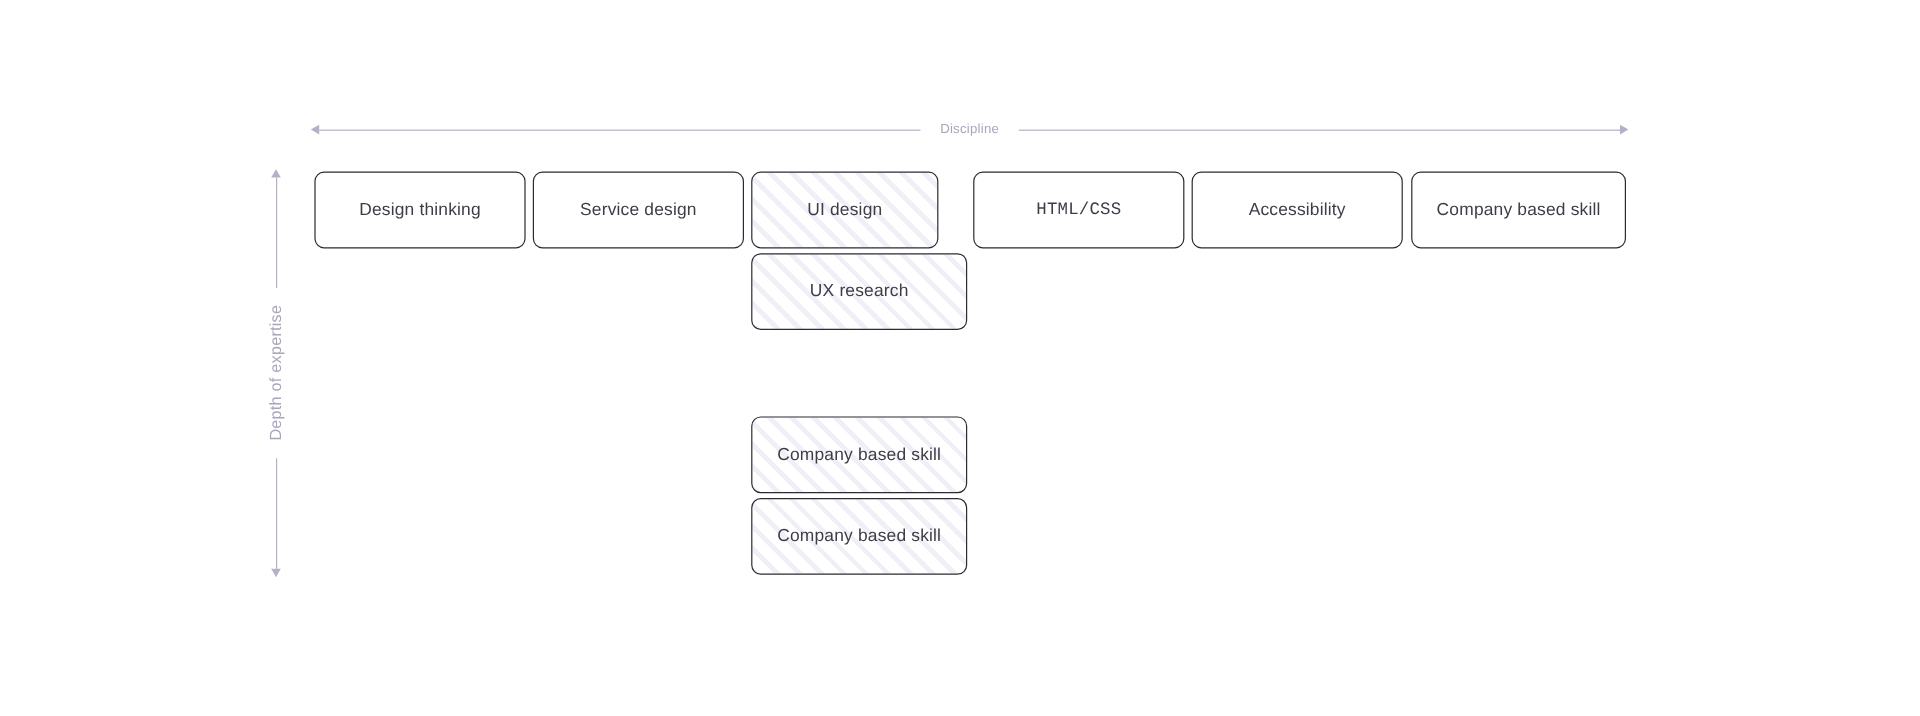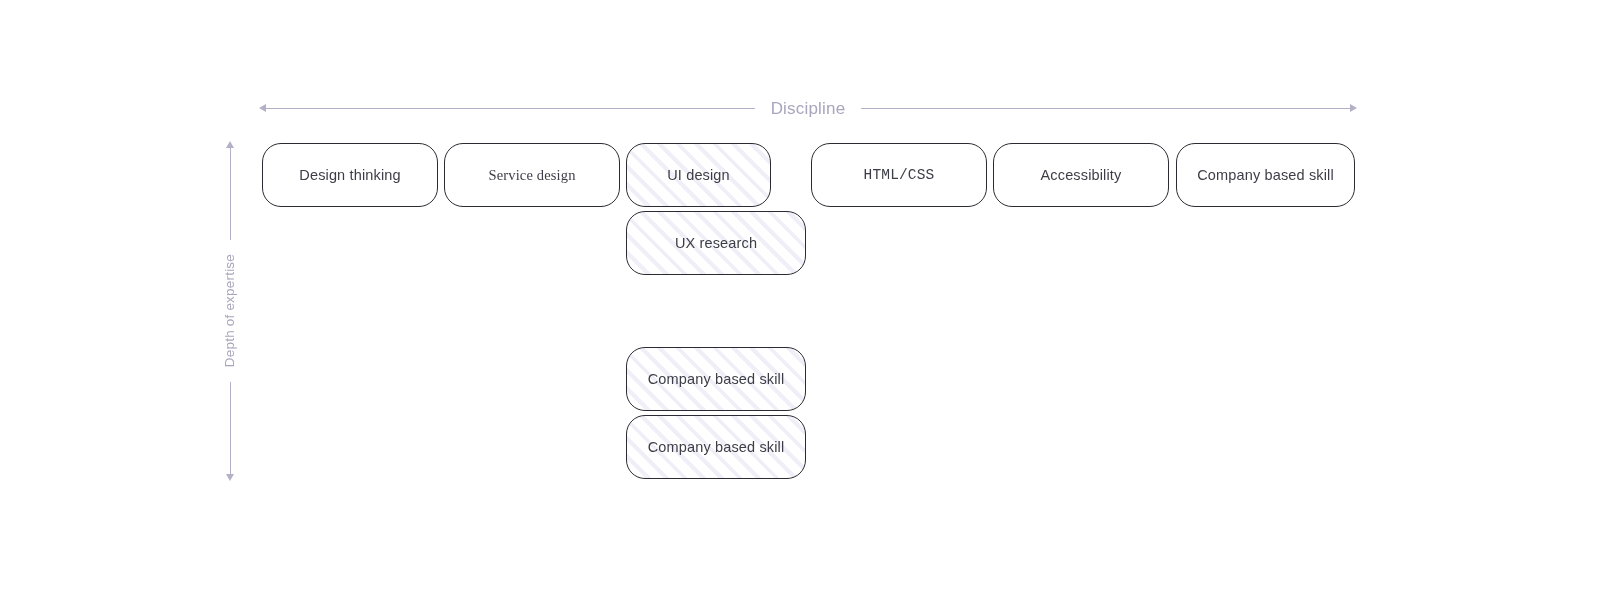--- a/index.html
+++ b/index.html
@@ -33,21 +33,21 @@
     gap: 0;
   }
   .h-axis .line {
     flex: 1 1 auto;
     height: 1px;
     background: #b4b0c8;
   }
   .h-axis .axis-label {
     flex: 0 0 auto;
     padding: 0 16px;
-    font-size: 17px;
+    font-size: 11px;
     color: #a9a5bd;
     letter-spacing: 0.2px;
     white-space: nowrap;
     line-height: 1;
   }
   .arrow-left, .arrow-right {
     flex: 0 0 auto;
     width: 0;
     height: 0;
     border-top: 4px solid transparent;
@@ -91,21 +91,21 @@
     border-right: 4px solid transparent;
   }
   .arrow-up   { border-bottom: 7px solid #b4b0c8; }
   .arrow-down { border-top: 7px solid #b4b0c8; }
 
   
   .skill-box {
     position: absolute;
     box-sizing: border-box;
     border: 1.2px solid #2b2b33;
-    border-radius: 19px;
+    border-radius: 8px;
     background: #ffffff;
     display: flex;
     align-items: center;
     justify-content: center;
     font-size: 14.5px;
     color: #3d3d47;
     letter-spacing: 0.15px;
     text-align: center;
     white-space: nowrap;
   }
@@ -147,24 +147,24 @@
     <span class="arrow-up"></span>
     <span class="line"></span>
     <span class="axis-label">Depth of expertise</span>
     <span class="line"></span>
     <span class="arrow-down"></span>
   </div>
 
   <div class="skill-box row-top" style="left:262px;width:176px;">
     <span class="box-label">Design thinking</span>
   </div>
-  <div class="skill-box row-top" style="left:444px;width:176px;font-family:Liberation Serif, serif;">
+  <div class="skill-box row-top" style="left:444px;width:176px;">
     <span class="box-label">Service design</span>
   </div>
-  <div class="skill-box row-top hatched" style="left:626px;width:145px;">
+  <div class="skill-box row-top hatched" style="left:626px;width:156px;">
     <span class="box-label">UI design</span>
   </div>
   <div class="skill-box row-top" style="left:811px;width:176px;font-family:Liberation Mono, monospace;">
     <span class="box-label">HTML/CSS</span>
   </div>
   <div class="skill-box row-top" style="left:993px;width:176px;">
     <span class="box-label">Accessibility</span>
   </div>
   <div class="skill-box row-top" style="left:1176px;width:179px;">
     <span class="box-label">Company based skill</span>

